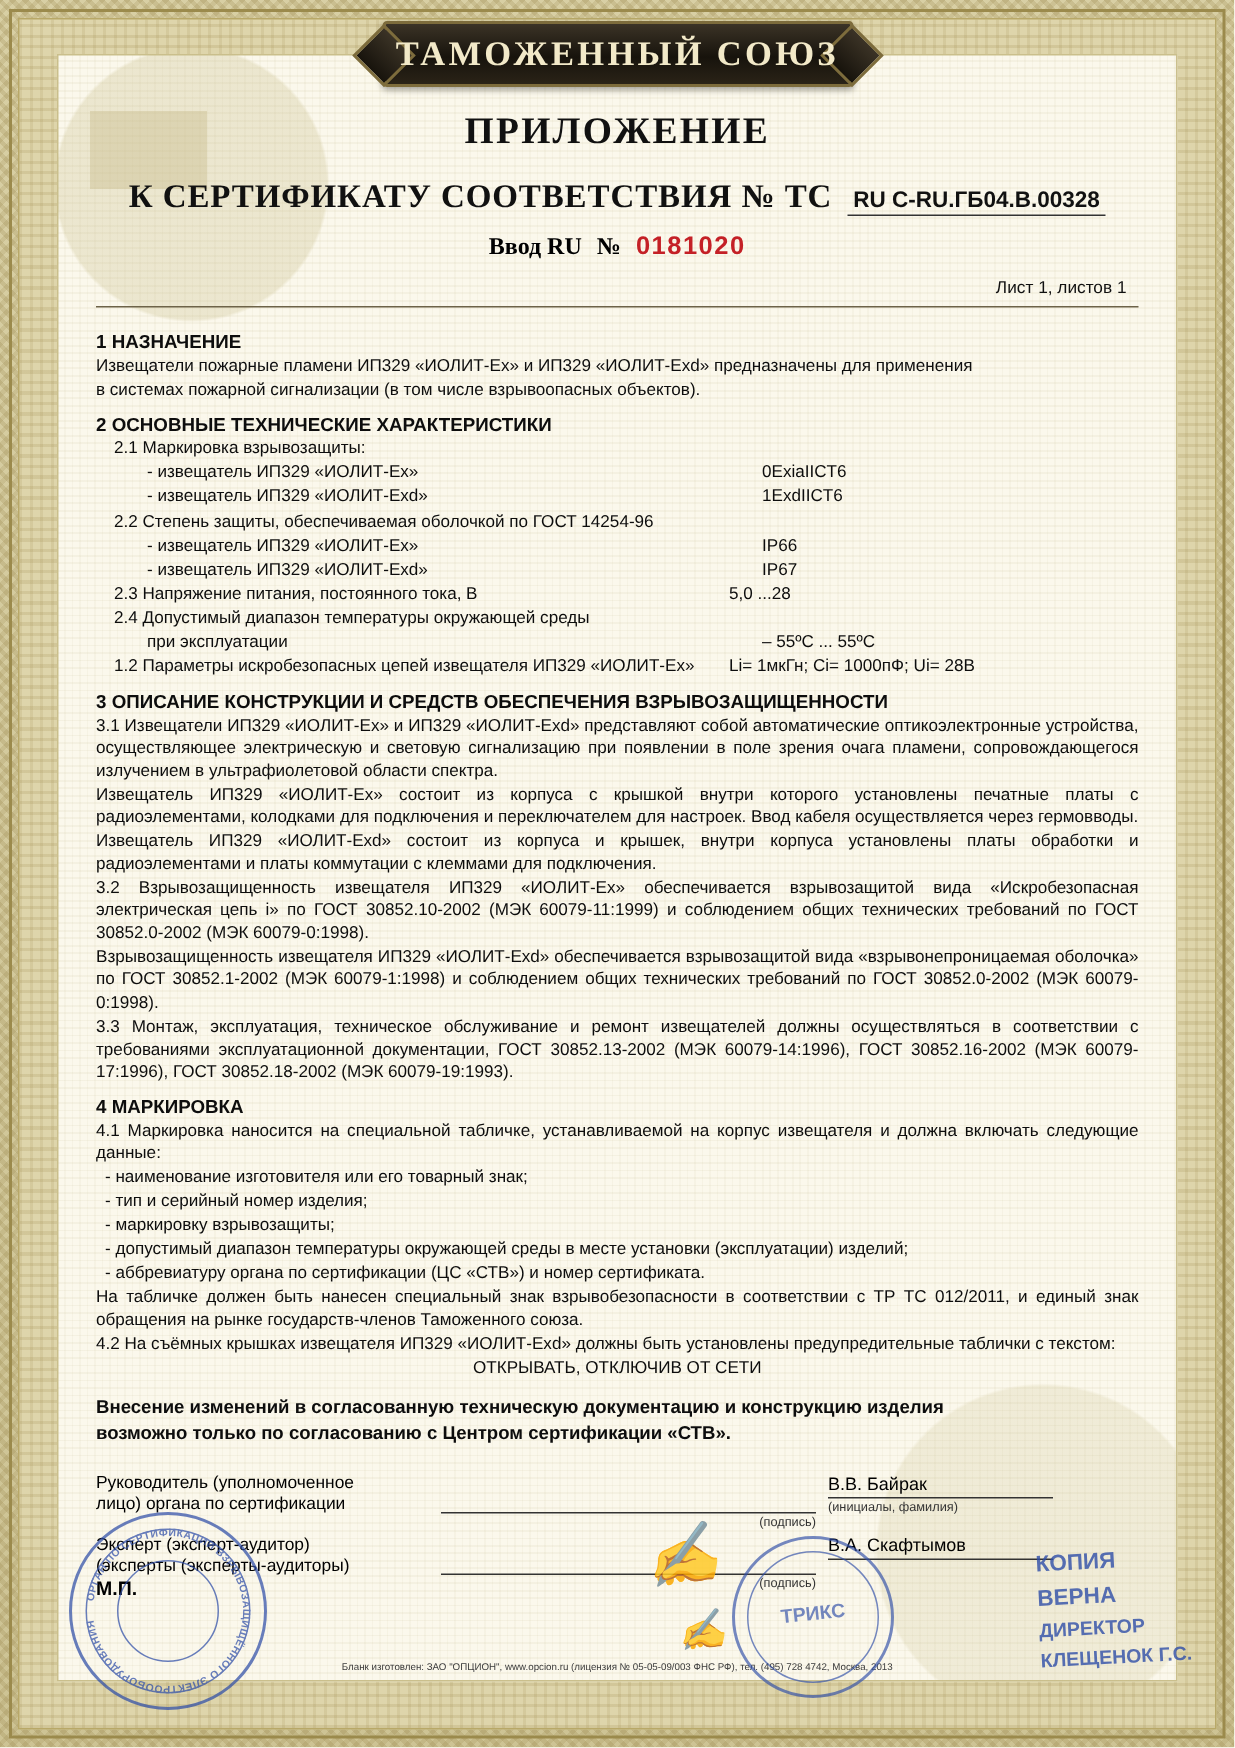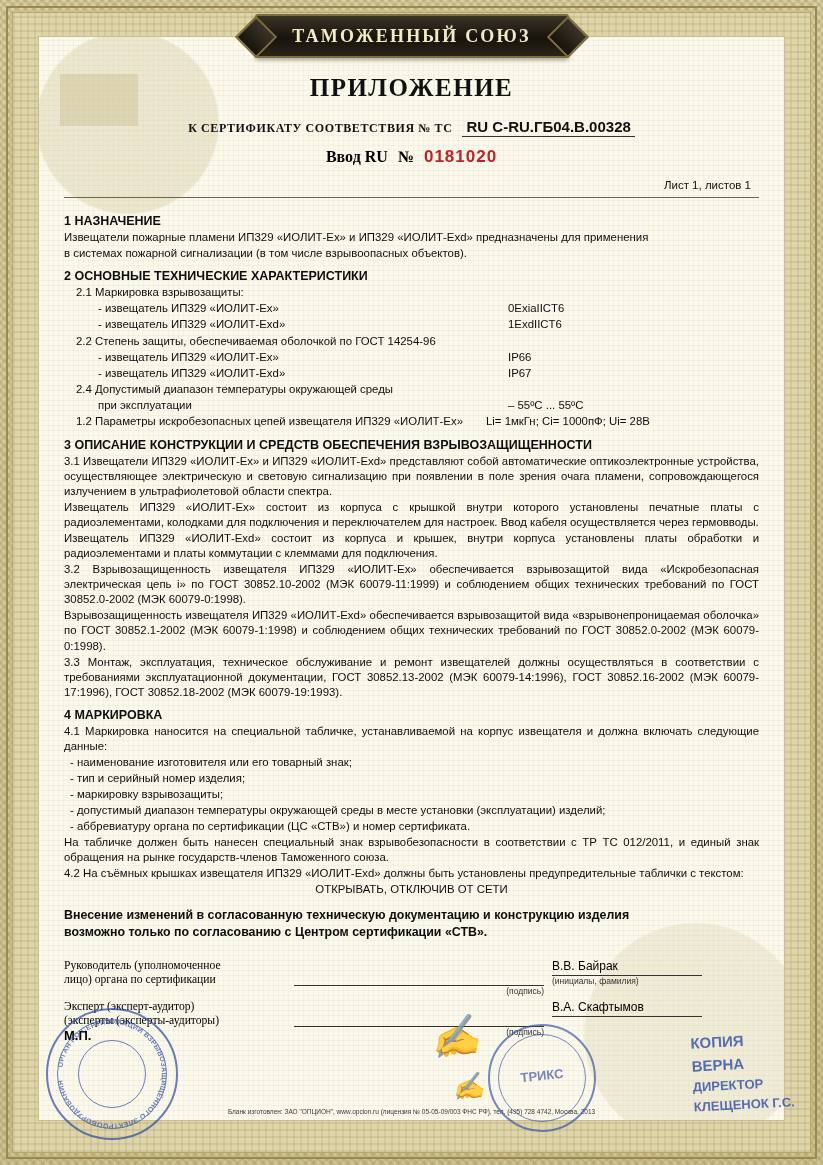--- a/index.html
+++ b/index.html
@@ -82,21 +82,21 @@
     background: linear-gradient(#3b3326, #17130c);
     border: 2px solid #7d6c3c;
     transform: rotate(45deg);
     z-index: -1;
   }
   .ribbon::before { left: -16px; }
   .ribbon::after { right: -16px; }
   .ribbon-text {
     color: #f2e9c8;
     font-weight: bold;
-    font-size: 18px;
+    font-size: 23px;
     letter-spacing: 2.2px;
     font-family: "Liberation Serif", serif;
     white-space: nowrap;
   }
   .content {
     position: absolute;
     left: 0; right: 0; top: 0; bottom: 0;
     padding: 0;
   }
   .title {
@@ -111,21 +111,21 @@
   .subtitle-row {
     display: flex;
     align-items: baseline;
     justify-content: center;
     gap: 10px;
     margin-top: 16px;
     font-family: "Liberation Serif", serif;
   }
   .subtitle {
     font-weight: bold;
-    font-size: 12px;
+    font-size: 22px;
     letter-spacing: .6px;
     color: #111;
   }
   .cert-no {
     font-family: "Liberation Sans", sans-serif;
     font-weight: bold;
     font-size: 15px;
     color: #111;
     border-bottom: 1px solid #333;
     padding: 0 4px 1px 4px;
@@ -220,21 +220,20 @@
   }
   .sign-row {
     display: flex;
     align-items: flex-start;
     font-size: 11.6px;
     margin-top: 4px;
   }
   .sign-left {
     width: 230px;
     line-height: 1.25;
-    font-family: Liberation Serif, serif;
   }
   .sign-mid {
     width: 250px;
     text-align: right;
     position: relative;
   }
   .sign-line {
     border-bottom: 1px solid #333;
     height: 26px;
   }
@@ -418,20 +417,24 @@
           <div class="v">1ExdIICT6</div>
         </div>
         <div class="p indent">2.2 Степень защиты, обеспечиваемая оболочкой по ГОСТ 14254-96</div>
         <div class="kv">
           <div class="k deep">- извещатель ИП329 «ИОЛИТ-Ех»</div>
           <div class="v">IP66</div>
         </div>
         <div class="kv">
           <div class="k deep">- извещатель ИП329 «ИОЛИТ-Ехd»</div>
           <div class="v">IP67</div>
+        </div>
+        <div class="kv">
+          <div class="k">2.3  Напряжение питания, постоянного тока, В</div>
+          <div class="v">5,0 ...28</div>
         </div>
         <div class="kv">
           <div class="k">2.4  Допустимый диапазон температуры окружающей среды</div>
           <div class="v"></div>
         </div>
         <div class="kv">
           <div class="k deep">при эксплуатации</div>
           <div class="v">– 55ºС ... 55ºС</div>
         </div>
         <div class="kv">

